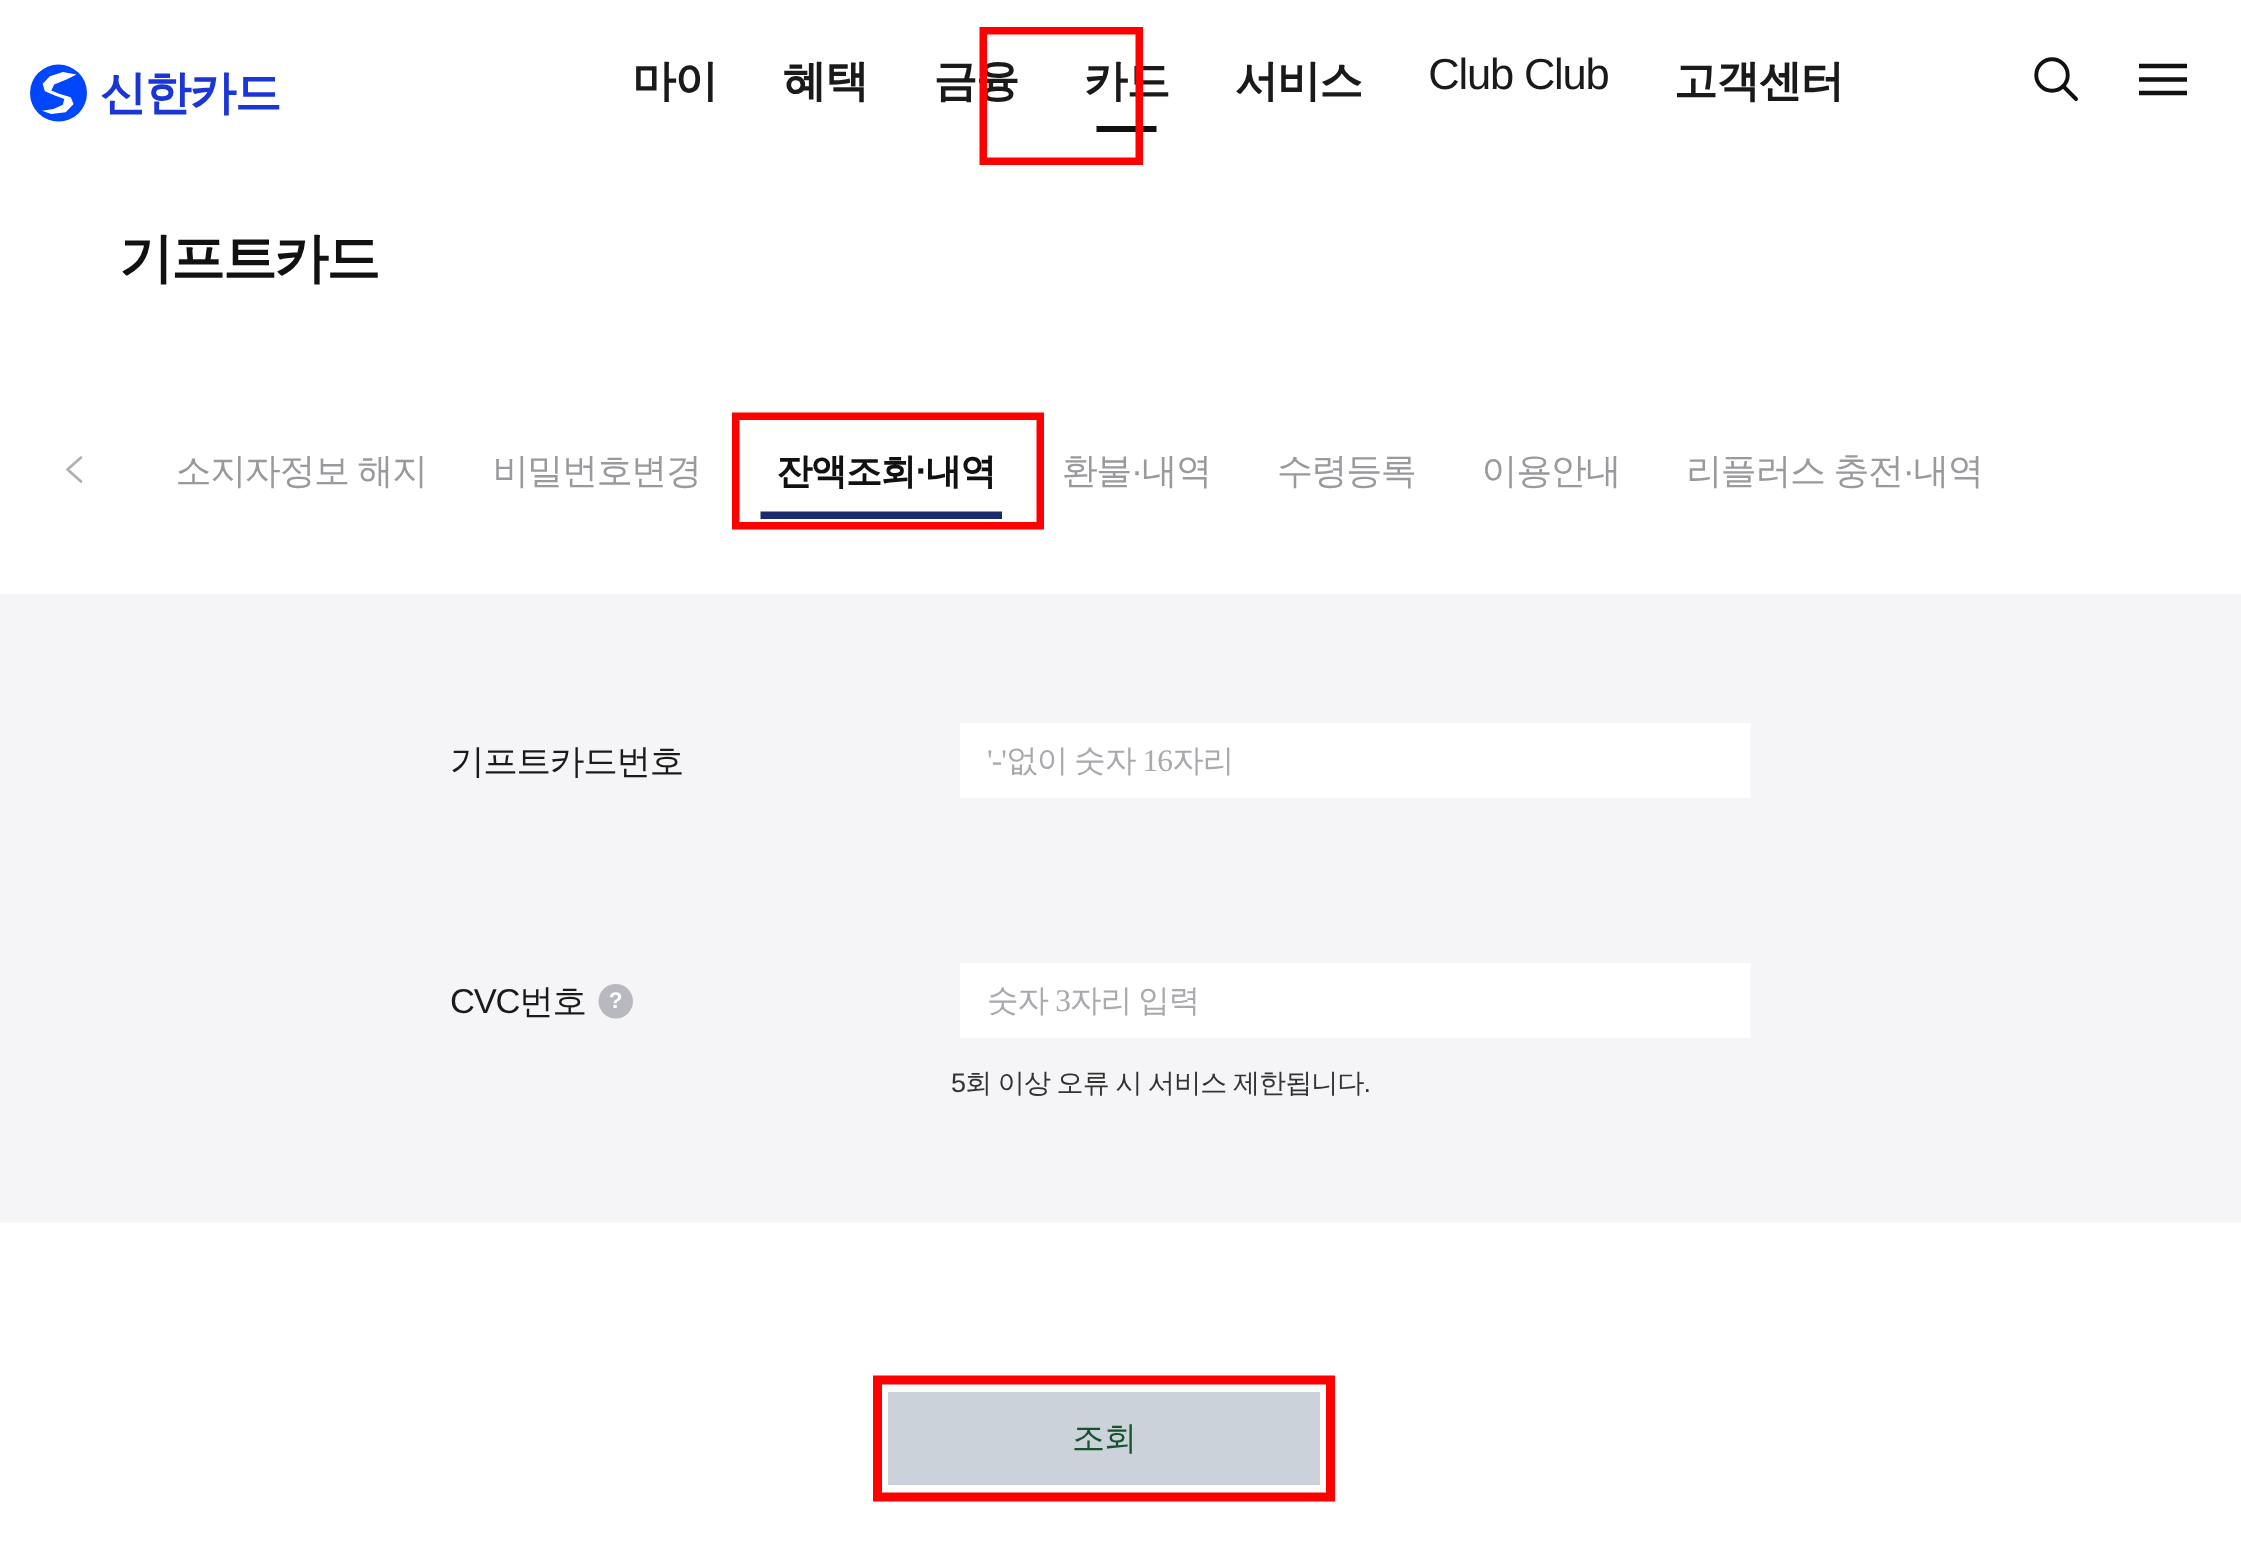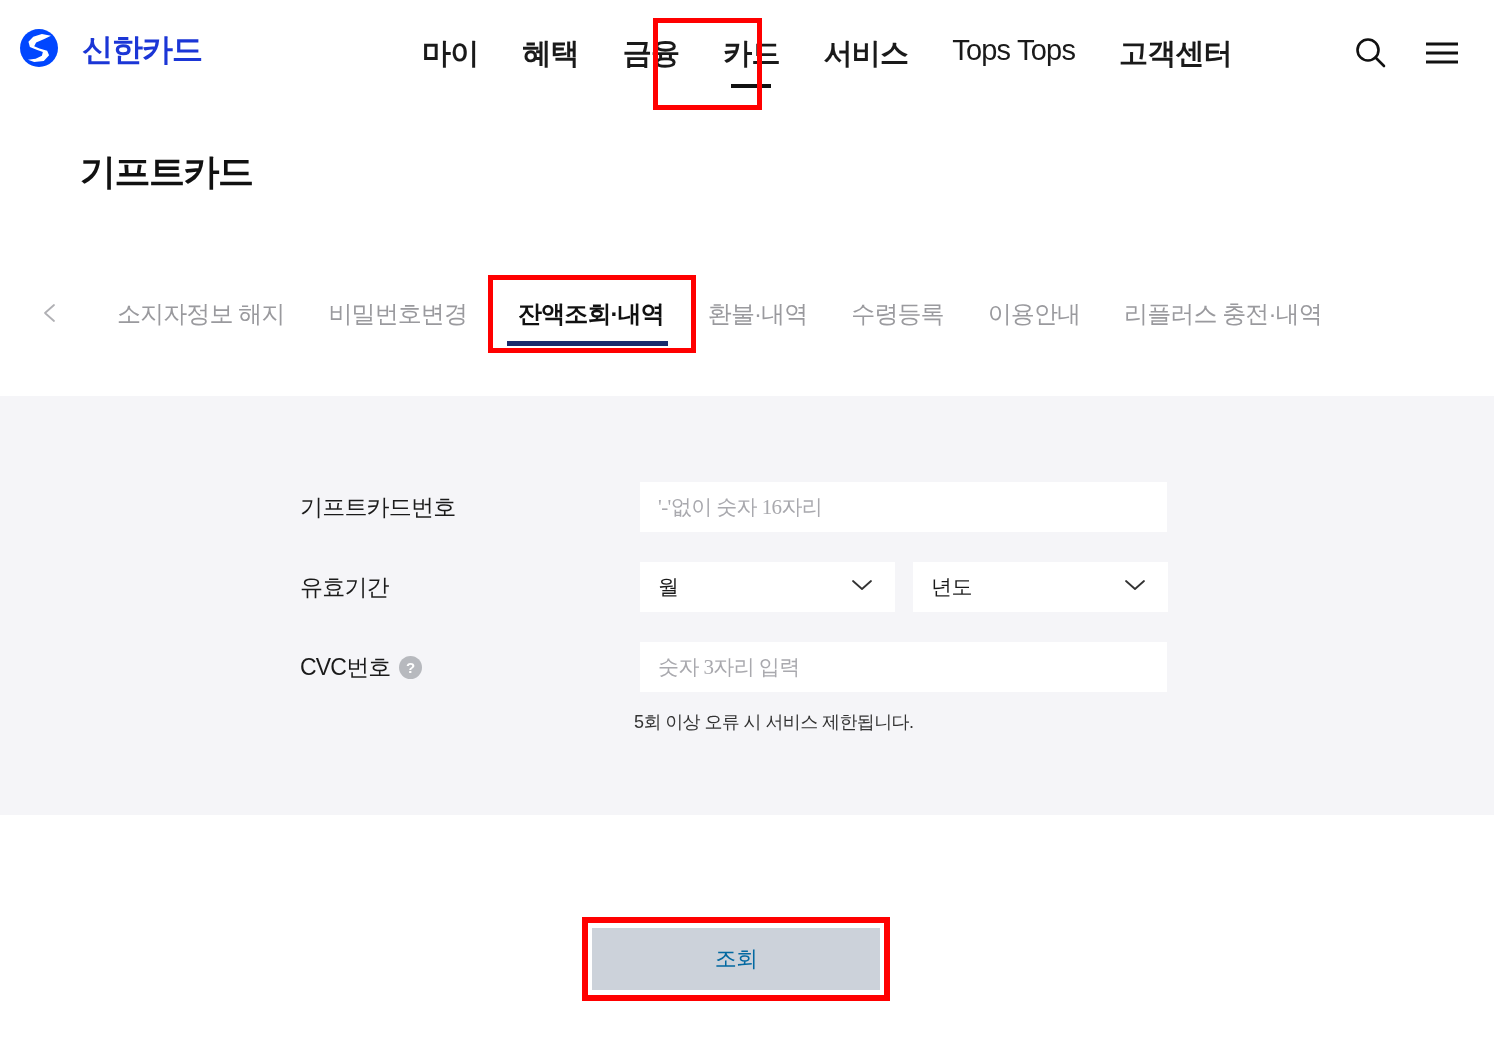--- a/index.html
+++ b/index.html
@@ -26,24 +26,24 @@
     width: 1494px;
     height: 108px;
     background: #ffffff;
     display: flex;
     align-items: center;
   }
 
   .logo-wrap {
     position: absolute;
     left: 20px;
-    top: 29px;
-    display: flex;
-    align-items: flex-start;
-    gap: 24px;
+    top: 41px;
+    display: flex;
+    align-items: center;
+    gap: 9px;
   }
   .logo-mark {
     width: 38px; height: 38px;
     border-radius: 50%;
     background: #0046ff;
     position: relative;
     overflow: hidden;
     flex: none;
   }
   .logo-mark::before {
@@ -275,21 +275,21 @@
 
   
   .submit-btn {
     position: absolute;
     left: 592px;
     top: 928px;
     width: 288px;
     height: 62px;
     background: #ccd2da;
     border: none;
-    color: #0369a1;
+    color: #14532d;
     font-size: 22px;
     letter-spacing: -0.7px;
     cursor: pointer;
     font-family: "Liberation Sans", "DejaVu Sans", sans-serif;
   }
   .submit-box {
     position: absolute;
     left: 582px;
     top: 917px;
     width: 308px;
@@ -310,21 +310,21 @@
       <span class="logo-mark"></span>
       <span class="logo-text">신한카드</span>
     </div>
 
     <nav class="nav">
       <div class="nav-item">마이</div>
       <div class="nav-item">혜택</div>
       <div class="nav-item">금융</div>
       <div class="nav-item active">카드</div>
       <div class="nav-item">서비스</div>
-      <div class="nav-item latin">Tops Tops</div>
+      <div class="nav-item latin">Club Club</div>
       <div class="nav-item">고객센터</div>
     </nav>
 
     <div class="nav-box"></div>
 
     <div class="header-icons">
       <span class="icon-btn">
         <svg width="34" height="34" viewBox="0 0 34 34">
           <circle cx="14" cy="14" r="10.5" fill="none" stroke="#111" stroke-width="2.6"></circle>
           <line x1="21.5" y1="21.5" x2="30" y2="30" stroke="#111" stroke-width="2.6" stroke-linecap="round"></line>
@@ -360,39 +360,20 @@
   </div>
   <div class="tab-box"></div>
 
   <div class="form-panel">
 
     <div class="form-row row-cardnum">
       <label class="field-label">기프트카드번호</label>
       <input class="text-input" type="text" placeholder="'-'없이 숫자 16자리" style="">
     </div>
 
-    <div class="form-row row-expiry">
-      <label class="field-label">유효기간</label>
-      <div class="select-wrap">
-        <span class="select-value">월</span>
-        <span class="select-arrow">
-          <svg width="22" height="14" viewBox="0 0 22 14">
-            <polyline points="2,3 11,11 20,3" fill="none" stroke="#333" stroke-width="1.8" stroke-linecap="round" stroke-linejoin="round"></polyline>
-          </svg>
-        </span>
-      </div>
-      <div class="select-wrap">
-        <span class="select-value">년도</span>
-        <span class="select-arrow">
-          <svg width="22" height="14" viewBox="0 0 22 14">
-            <polyline points="2,3 11,11 20,3" fill="none" stroke="#333" stroke-width="1.8" stroke-linecap="round" stroke-linejoin="round"></polyline>
-          </svg>
-        </span>
-      </div>
-    </div>
 
     <div class="form-row row-cvc">
       <label class="field-label">
         <span>CVC번호</span>
         <span class="help-icon">?</span>
       </label>
       <input class="text-input" type="text" placeholder="숫자 3자리 입력" style="">
     </div>
 
     <div class="hint-text">5회 이상 오류 시 서비스 제한됩니다.</div>

